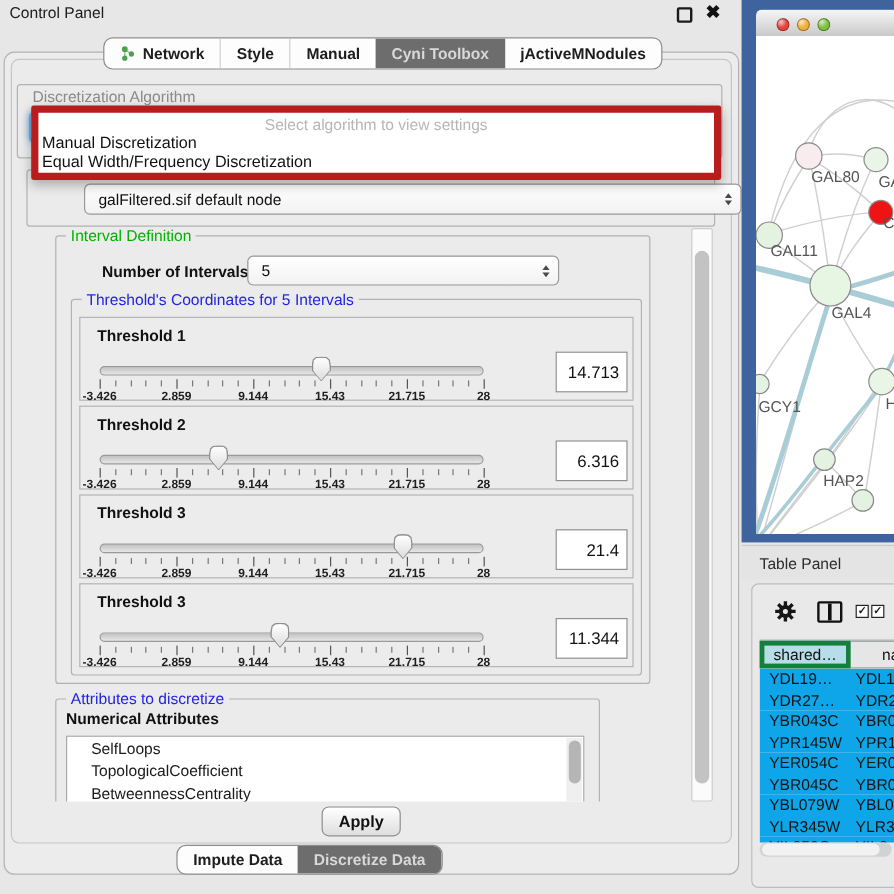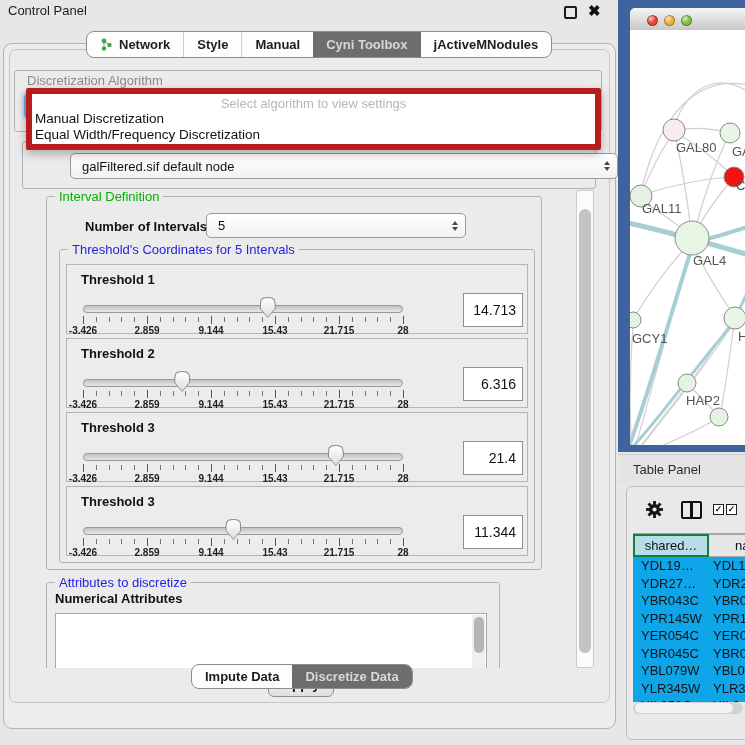--- a/index.html
+++ b/index.html
@@ -19,21 +19,21 @@
   
   .tabbar{position:absolute;display:inline-flex;background:#fdfdfd;
     border:1px solid #8d8d8d;border-radius:8px;overflow:hidden;height:25px;z-index:30;}
   .tab{display:flex;align-items:center;padding:0 13px;font-size:13px;font-weight:700;
     color:#1d1d1d;white-space:nowrap;}
   .tab+.tab{border-left:1px solid #cfcfcf;}
   .tab.sel{background:#6d6d6d;color:#d8d8d8;border-left:none;}
   .tab.sel+.tab{border-left:none;}
   .tab svg{margin-right:6px;}
   #topTabs{left:86px;top:31px;}
-  #bottomTabs{left:147px;top:664px;height:23px;margin-left:44px;}
+  #bottomTabs{left:147px;top:704px;height:23px;}
   
   .grp{position:absolute;border:1px solid #b2b2b2;border-radius:3px;}
   .grp>.ttl{position:absolute;top:-8px;left:8px;background:#ebebeb;padding:0 4px;
     font-size:13px;white-space:nowrap;}
   .ttl.green{color:#00b200;}
   .ttl.blue{color:#2323e0;}
   .ttl.dim{color:#8a8a8a;top:2px;background:transparent;}
   .ttl.dark{color:#000000;}
   
   .combo{position:absolute;background:linear-gradient(#ffffff,#f2f2f2);
@@ -109,21 +109,21 @@
   #gear-icon{position:absolute;left:18px;top:13px;}
   #cols-icon{position:absolute;left:54px;top:14px;width:17px;height:14px;border:2.5px solid #111;
     border-radius:2px;}
   #cols-icon::after{content:"";position:absolute;left:7px;top:0;width:2.5px;height:14px;background:#111;}
   .cb-icon{position:absolute;top:17px;width:9px;height:9px;border:1.5px solid #222;background:#fff;
     font-size:9px;line-height:9px;text-align:center;color:#222;font-weight:700;}
   #cb1{left:86px;} #cb2{left:99px;}
   #tp-table{position:absolute;left:6px;top:46px;width:113px;}
   .thead,.trow{display:grid;grid-template-columns:76px 1fr;}
   .thead{height:23px;border-top:1px solid #9aa;}
-  .thead .hc1{background:#b7dde9;border:2px solid #15803d;font-size:13px;color:#111;
+  .thead .hc1{background:#b7dde9;border:4px solid #15803d;font-size:13px;color:#111;
     display:flex;align-items:center;justify-content:center;overflow:hidden;white-space:nowrap;}
   .thead .hc2{background:#e6e6e6;border:1px solid #a8a8a8;border-left:none;font-size:13px;color:#111;
     display:flex;align-items:center;padding-left:26px;overflow:hidden;white-space:nowrap;}
   .trow{height:17.5px;background:#0ea5e9;}
   .trow div{font-size:13px;color:#141414;line-height:17.5px;white-space:nowrap;overflow:hidden;}
   .trow .c1{padding-left:8px;}
   .trow .c2{padding-left:4px;}
   #tp-rows{overflow:hidden;height:145px;}
   #hscroll{position:absolute;left:6px;top:215px;width:110px;height:12px;background:#d0d3d4;
     border-radius:6px;}
@@ -389,20 +389,25 @@
               <div class="th-value">11.344</div>
             </div>
           </div>
       </div>
     </div>
 
     <div class="grp" id="grp-attr">
       <span class="ttl blue">Attributes to discretize</span>
       <span id="attr-label">Numerical Attributes</span>
       <div id="attr-list">
+        <div id="attr-items">
+            <div class="attr-item">SelfLoops</div>
+            <div class="attr-item">TopologicalCoefficient</div>
+            <div class="attr-item">BetweennessCentrality</div>
+          </div>
         <div id="attr-scroll">
             <div class="vthumb"></div>
           </div>
       </div>
     </div>
   </div>
   <div id="vscroll">
       <div class="vthumb"></div>
     </div>
 

